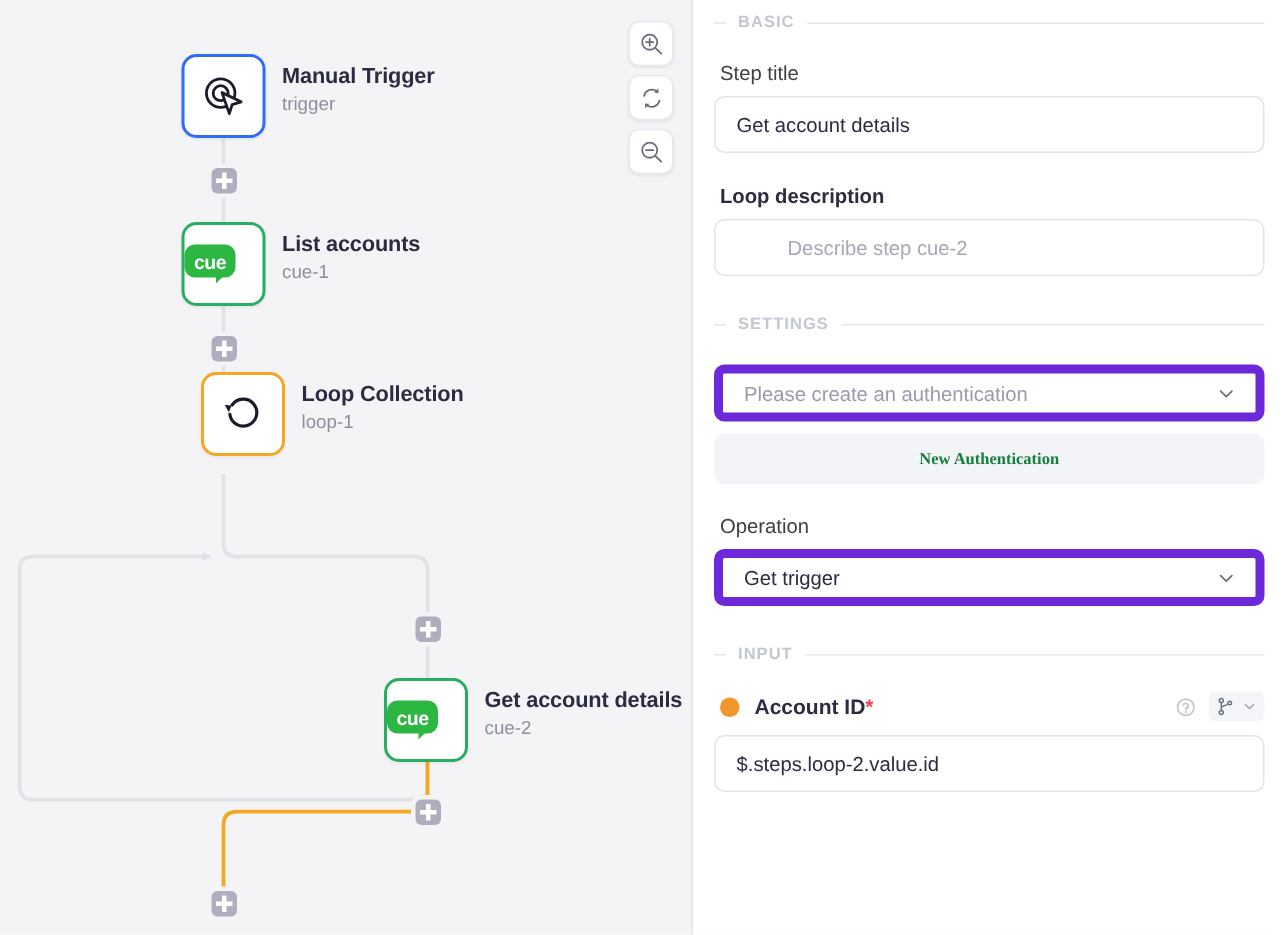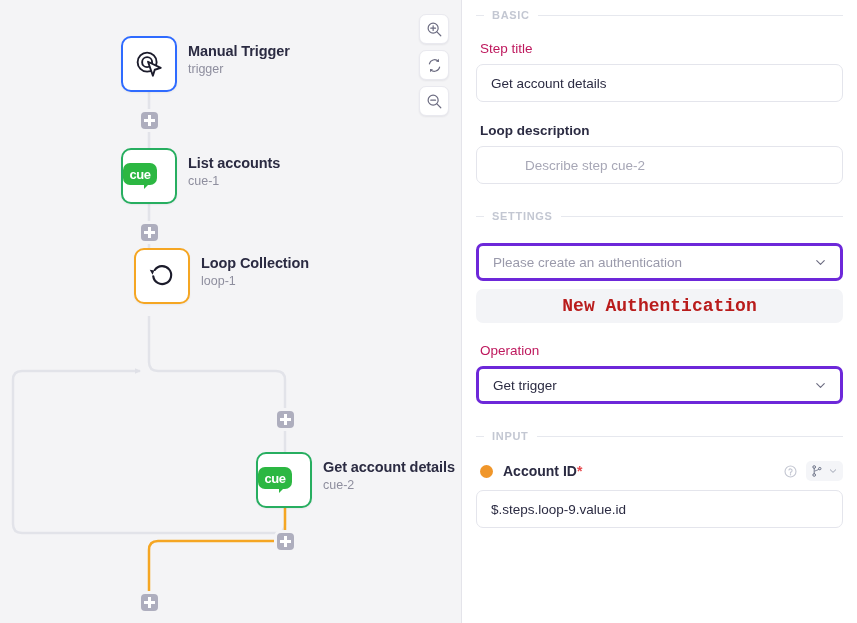--- a/index.html
+++ b/index.html
@@ -186,21 +186,21 @@
     flex: 0 0 8px;
   }
   .section-head .rule {
     flex: 1 1 auto;
     height: 1px;
     background: #e6e8ee;
   }
 
   .field-label {
     font-size: 13.5px;
-    color: #be185d;
+    color: #404040;
     margin: 0 0 8px 4px;
   }
   .field-label.bold { font-weight: bold; color: #2b2b42; }
 
   .input-box {
     height: 38px;
     border: 1px solid #e4e5ec;
     border-radius: 7px;
     background: #ffffff;
     display: flex;
@@ -208,48 +208,48 @@
     padding: 0 14px;
     box-sizing: border-box;
     font-size: 13.5px;
     color: #2b2b42;
   }
   .input-box.placeholder { color: #a7a7b6; padding-left: 48px; }
   .input-box .val { flex: 1 1 auto; }
 
   .select-box {
     height: 38px;
-    border: 3px solid #6d28d9;
+    border: 6px solid #6d28d9;
     border-radius: 7px;
     background: #ffffff;
     display: flex;
     align-items: center;
     padding: 0 12px 0 14px;
     box-sizing: border-box;
     font-size: 13.5px;
     color: #2b2b42;
     cursor: pointer;
   }
   .select-box .val { flex: 1 1 auto; }
   .select-box.placeholder .val { color: #9a9aab; }
 
   .btn-secondary {
     height: 34px;
     background: #f3f4f7;
     border-radius: 7px;
     display: flex;
     align-items: center;
     justify-content: center;
-    font-size: 18px;
+    font-size: 11px;
     font-weight: bold;
-    color: #b91c1c;
+    color: #15803d;
     cursor: pointer;
     border: none;
     width: 100%;
-    font-family: Liberation Mono, monospace;
+    font-family: Liberation Serif, serif;
   }
 
   .input-row {
     display: flex;
     align-items: center;
     margin-bottom: 9px;
   }
   .dot {
     width: 13px;
     height: 13px;
@@ -475,18 +475,18 @@
             <circle cx="14" cy="6.6" r="1.7" fill="none" stroke="#6a7185" stroke-width="1.4"></circle>
             <line x1="6" y1="6.2" x2="6" y2="13.8" stroke="#6a7185" stroke-width="1.4" stroke-linecap="round"></line>
             <path d="M12.3,7.6 C10.2,9.4 8.1,9.1 7.3,9.9" fill="none" stroke="#6a7185" stroke-width="1.4" stroke-linecap="round"></path>
           </svg>
           <svg width="12" height="12" viewBox="0 0 20 20">
             <path d="M5.5,8 L10,12.3 L14.5,8" fill="none" stroke="#9aa0b0" stroke-width="1.6" stroke-linecap="round" stroke-linejoin="round"></path>
           </svg>
         </span>
       </div>
       <div class="input-box">
-        <span class="val">$.steps.loop-9.value.id</span>
+        <span class="val">$.steps.loop-2.value.id</span>
       </div>
     </div>
 
   </div>
 </div>
 
 </body></html>

